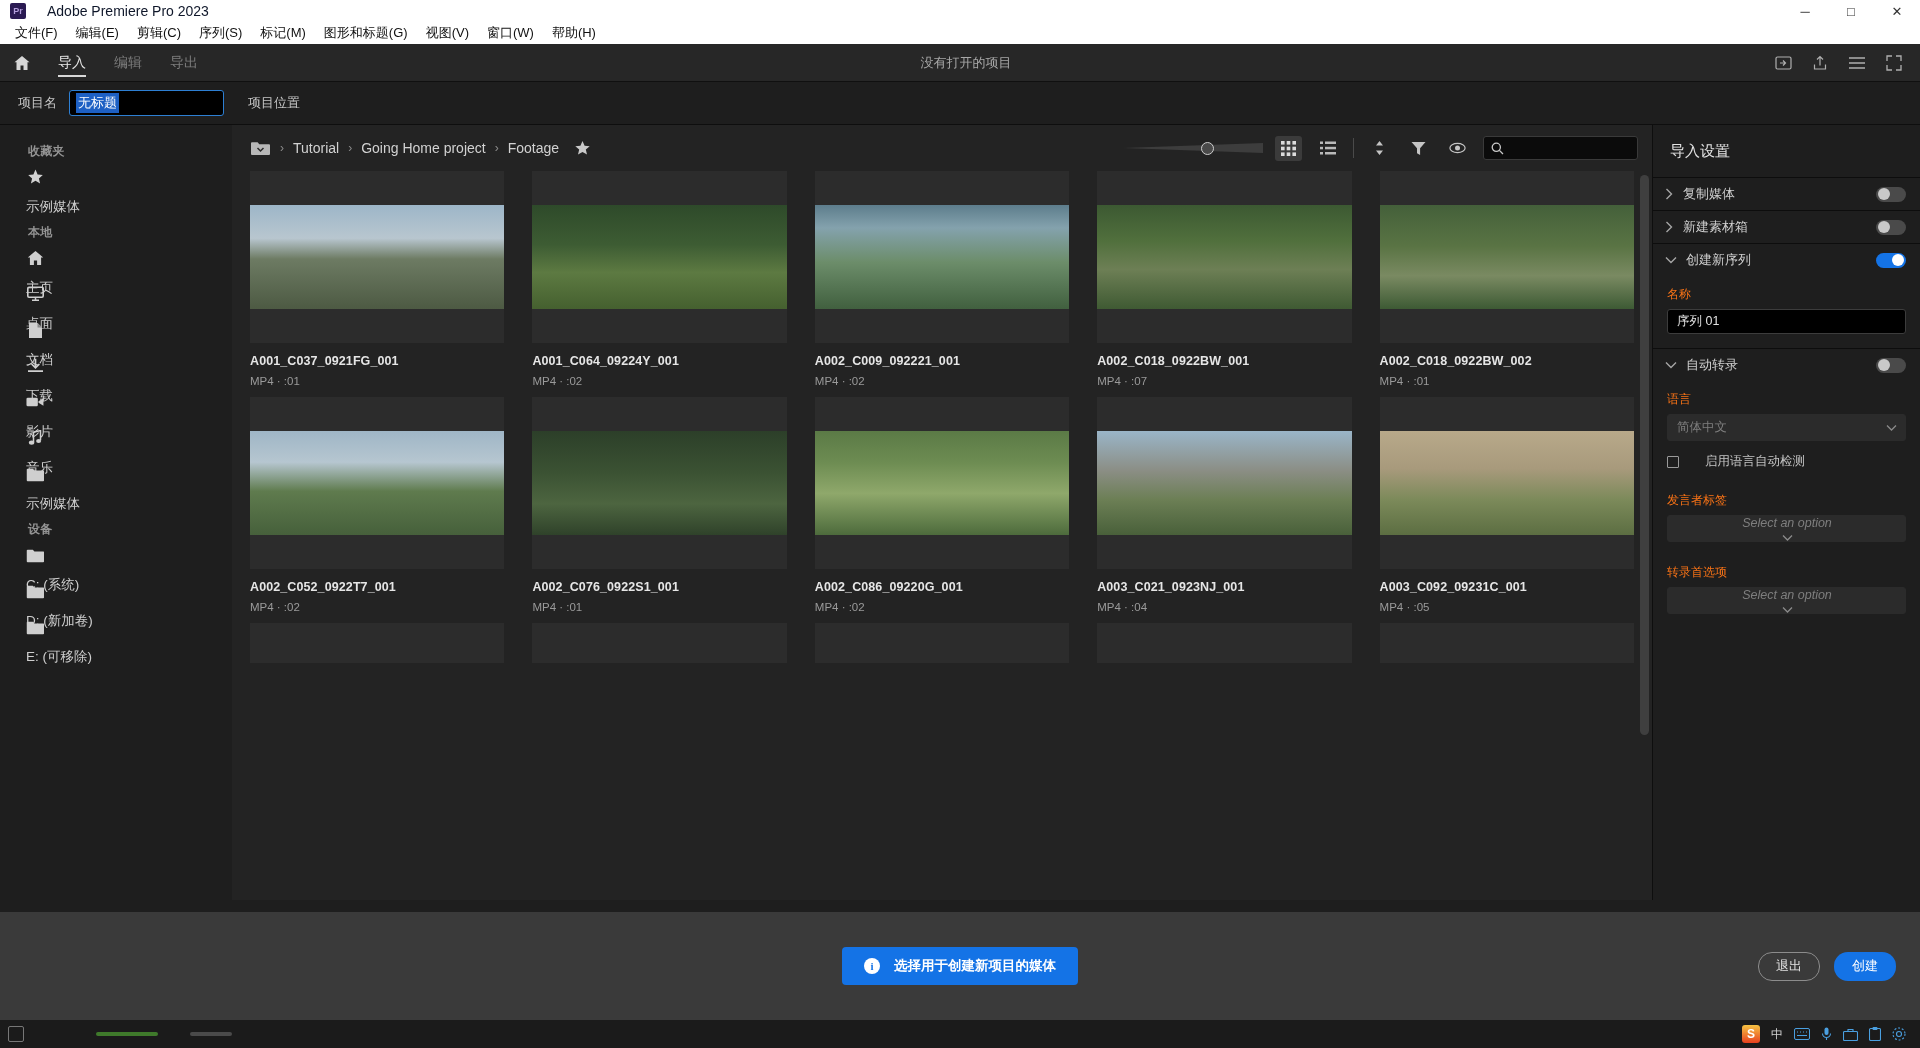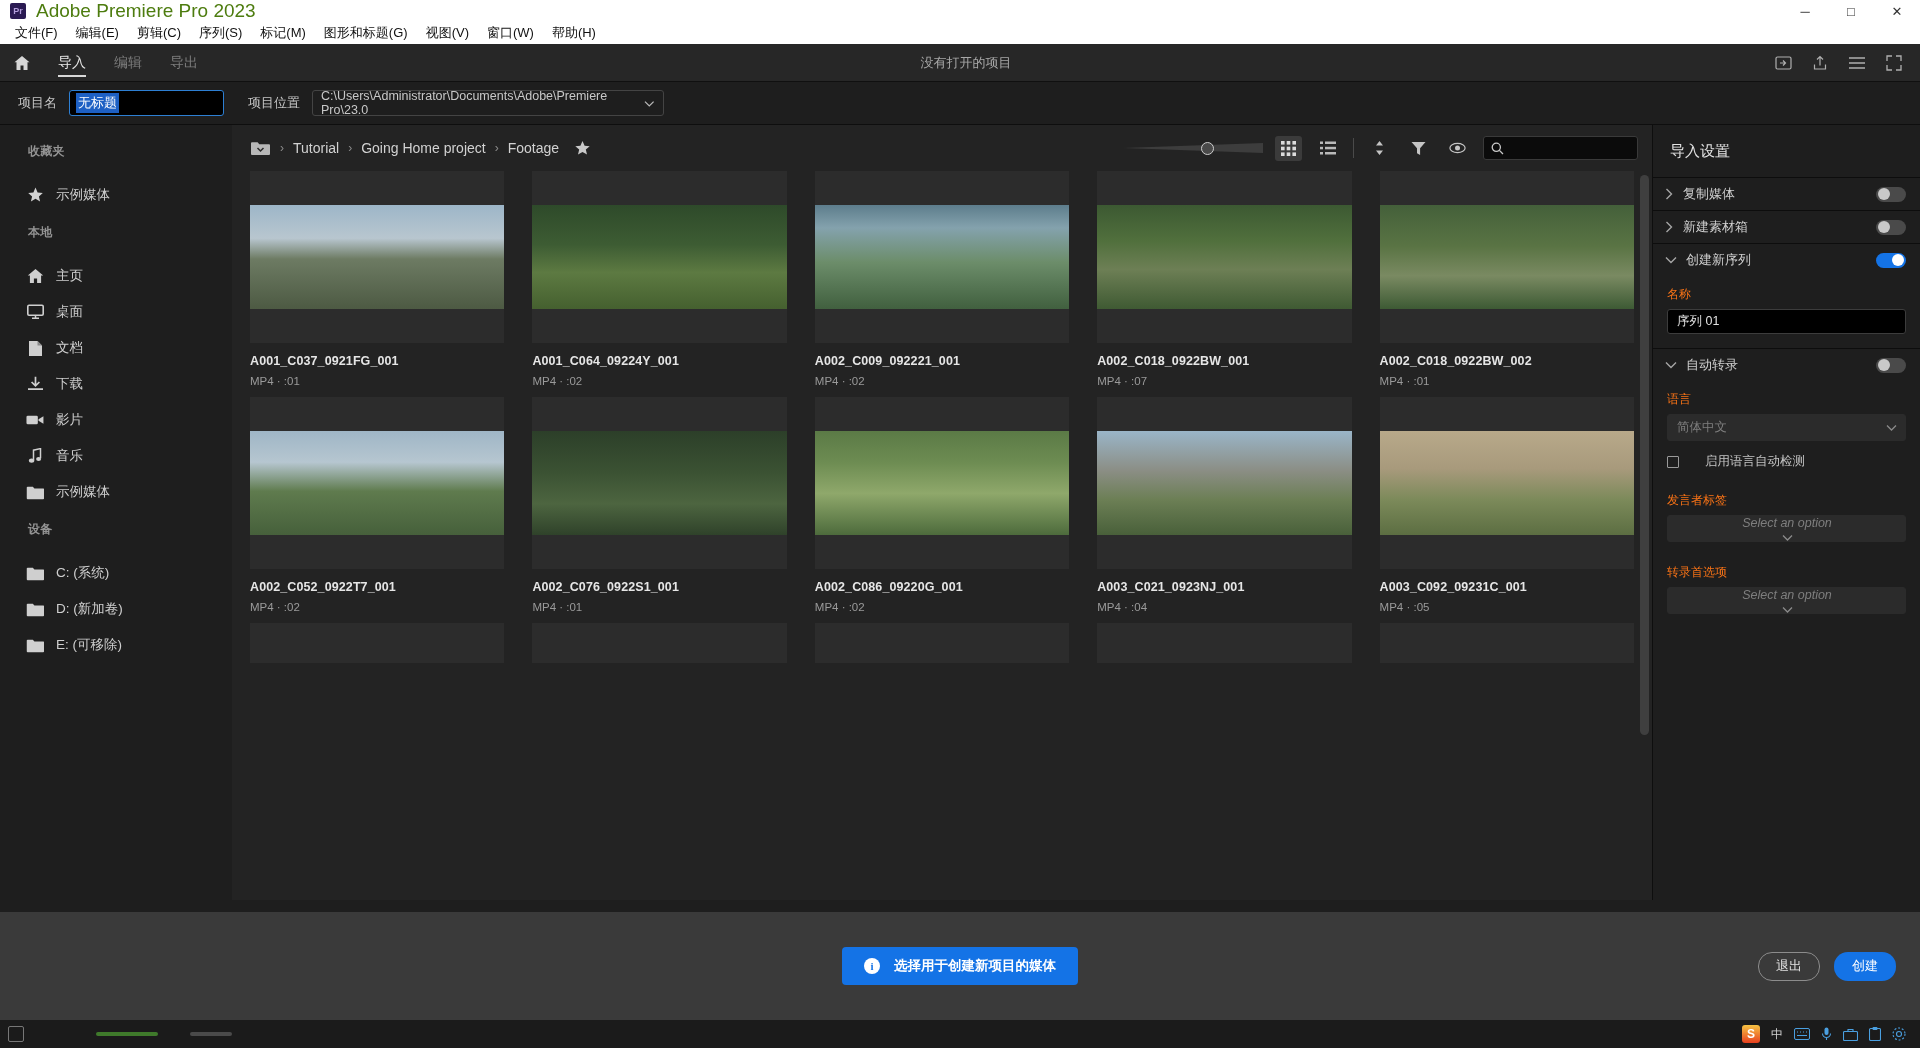--- a/index.html
+++ b/index.html
@@ -13,24 +13,24 @@
   #app { position: relative; width: 1920px; height: 1048px; }
 
   
   .titlebar {
     height: 22px; background: #ffffff; display: flex; align-items: center;
     padding-left: 10px; color: #000; font-size: 13px;
   }
   .pr-badge {
     width: 16px; height: 16px; background: #2a1a52; color: #b39ddb;
     font-size: 9px; font-weight: bold; display: flex; align-items: center;
-    justify-content: center; border-radius: 2px; margin-right: 10px;
+    justify-content: center; border-radius: 2px; margin-right: 21px;
     font-family: "Liberation Sans", sans-serif;
   }
-  .win-title { font-size: 19px; color: #4d7c0f; }
+  .win-title { font-size: 14px; color: #0f172a; }
   .win-ctrls { margin-left: auto; display: flex; height: 22px; }
   .win-btn { width: 46px; height: 22px; display: flex; align-items: center;
     justify-content: center; font-size: 13px; color: #333; }
 
   
   .menubar {
     height: 22px; background: #ffffff; display: flex; align-items: center;
     padding-left: 6px; font-size: 13px; color: #000;
   }
   .menu-item { padding: 2px 9px; font-size: 13px; color: #111; white-space: nowrap; }
@@ -85,22 +85,22 @@
   
   .sidebar {
     width: 232px; background: #1e1e1e; padding-top: 18px; flex-shrink: 0;
     overflow: hidden;
   }
   .side-group-label {
     font-size: 12px; color: #949494; padding: 0 0 8px 28px; font-weight: bold;
     letter-spacing: .3px;
   }
   .side-item {
-    display: flex; align-items: flex-end; height: 36px; padding-left: 26px;
-    font-size: 13.5px; color: #cfcfcf; gap: 12px;
+    display: flex; align-items: flex-start; height: 36px; padding-left: 26px;
+    font-size: 13.5px; color: #cfcfcf; gap: 12px; flex-direction: column;
   }
   .side-ico { width: 18px; height: 18px; display: flex; align-items: center; justify-content: center; flex-shrink: 0; }
   .side-spacer { height: 20px; }
 
   
   .browser { flex: 1; background: #232323; display: flex; flex-direction: column; min-width: 0; }
   .browser-top {
     height: 46px; display: flex; align-items: center; padding: 0 14px 0 18px;
     flex-shrink: 0;
   }
@@ -289,26 +289,20 @@
       </span>
     </div>
   </div>
 
   <div class="project-bar">
     <span class="field-label">项目名</span>
     <div class="proj-name-input">
       <span class="sel-text">无标题</span>
     </div>
     <span class="field-label" style="margin-left:24px">项目位置</span>
-    <div class="proj-loc-select">
-      <span>C:\Users\Administrator\Documents\Adobe\Premiere Pro\23.0</span>
-      <svg width="11" height="7" viewBox="0 0 11 7">
-          <path d="M1 1.5L5.5 6 10 1.5" stroke="#b9b9b9" stroke-width="1.3" fill="none"></path>
-        </svg>
-    </div>
   </div>
 
   <div class="body-row">
 
     <div class="sidebar" id="sidebar">
         <div class="side-group-label">收藏夹</div>
         <div class="side-item">
           <span class="side-ico">
             <svg width="17" height="16" viewBox="0 0 17 16">
               <path d="M8.5 0.6l2.1 4.8 5.2.5-3.9 3.5 1.2 5.1-4.6-2.8-4.6 2.8 1.2-5.1L1.2 5.9l5.2-.5z" fill="#d2d2d2"></path>

